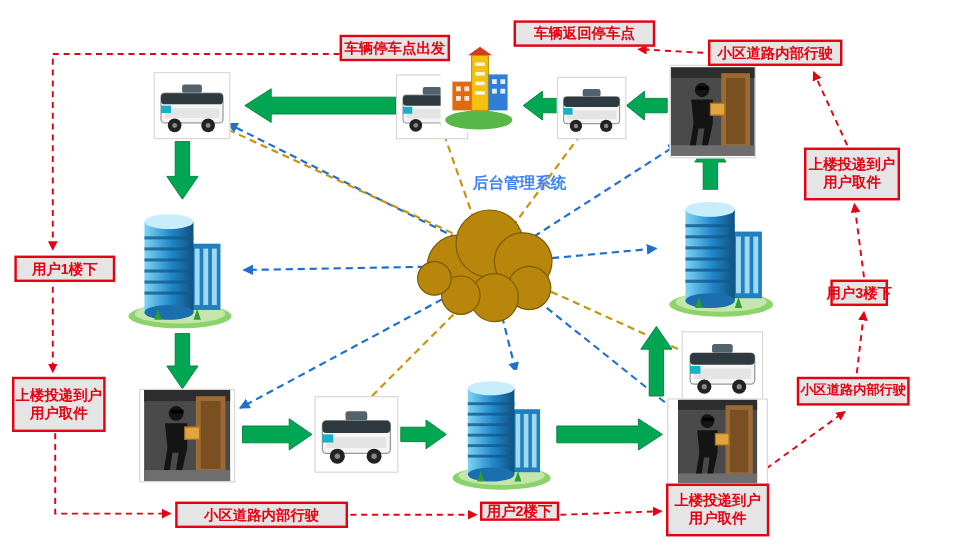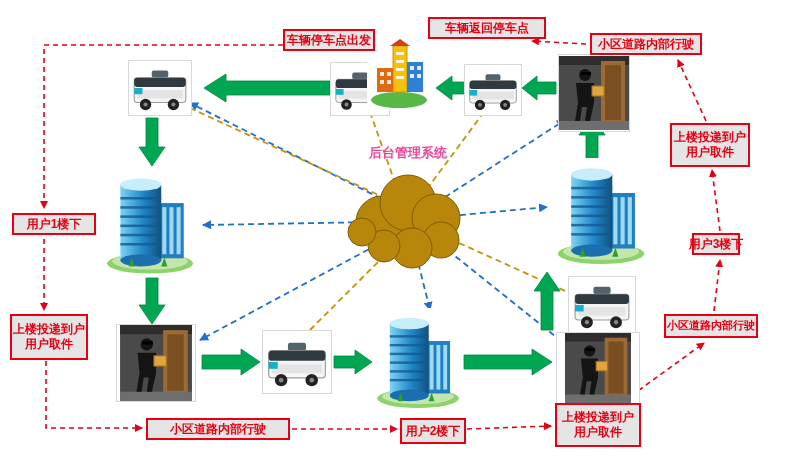--- a/index.html
+++ b/index.html
@@ -13,21 +13,21 @@
   .node.noborder{border:none;background:transparent;}
   .rlabel{
     position:absolute;z-index:5;background:#e5e5e5;border:2px solid #e60012;
     color:#e60012;font-weight:bold;font-size:12px;line-height:1.25;
     display:flex;flex-direction:column;align-items:center;justify-content:center;
     text-align:center;box-sizing:border-box;padding:1px 2px;white-space:nowrap;
   }
   .rlabel.small{font-size:11px;}
   #center-label{
     position:absolute;left:344px;top:144px;width:128px;z-index:4;
-    text-align:center;font-size:13px;font-weight:bold;color:#ec4899;
+    text-align:right;font-size:13px;font-weight:bold;color:#3b82f6;
   }
   #defs-holder{position:absolute;width:0;height:0;overflow:hidden;}
 </style>
 </head>
 <body>
 
 <div id="stage">
 
   <svg id="defs-holder" aria-hidden="true">
     <defs>
@@ -253,21 +253,21 @@
   <div class="rlabel" style="left:692px;top:233px;width:48px;height:22px">
     <span>用户3楼下</span>
   </div>
   <div class="rlabel small" style="left:664px;top:314px;width:94px;height:24px">
     <span>小区道路内部行驶</span>
   </div>
   <div class="rlabel" style="left:555px;top:403px;width:86px;height:44px">
     <span>上楼投递到户</span>
     <span>用户取件</span>
   </div>
-  <div class="rlabel" style="left:400px;top:418px;width:66px;height:26px">
+  <div class="rlabel" style="left:400px;top:418px;width:66px;height:16px">
     <span>用户2楼下</span>
   </div>
   <div class="rlabel" style="left:146px;top:418px;width:144px;height:22px">
     <span>小区道路内部行驶</span>
   </div>
   <div class="rlabel" style="left:10px;top:314px;width:78px;height:46px">
     <span>上楼投递到户</span>
     <span>用户取件</span>
   </div>
   <div class="rlabel" style="left:12px;top:213px;width:84px;height:22px">

